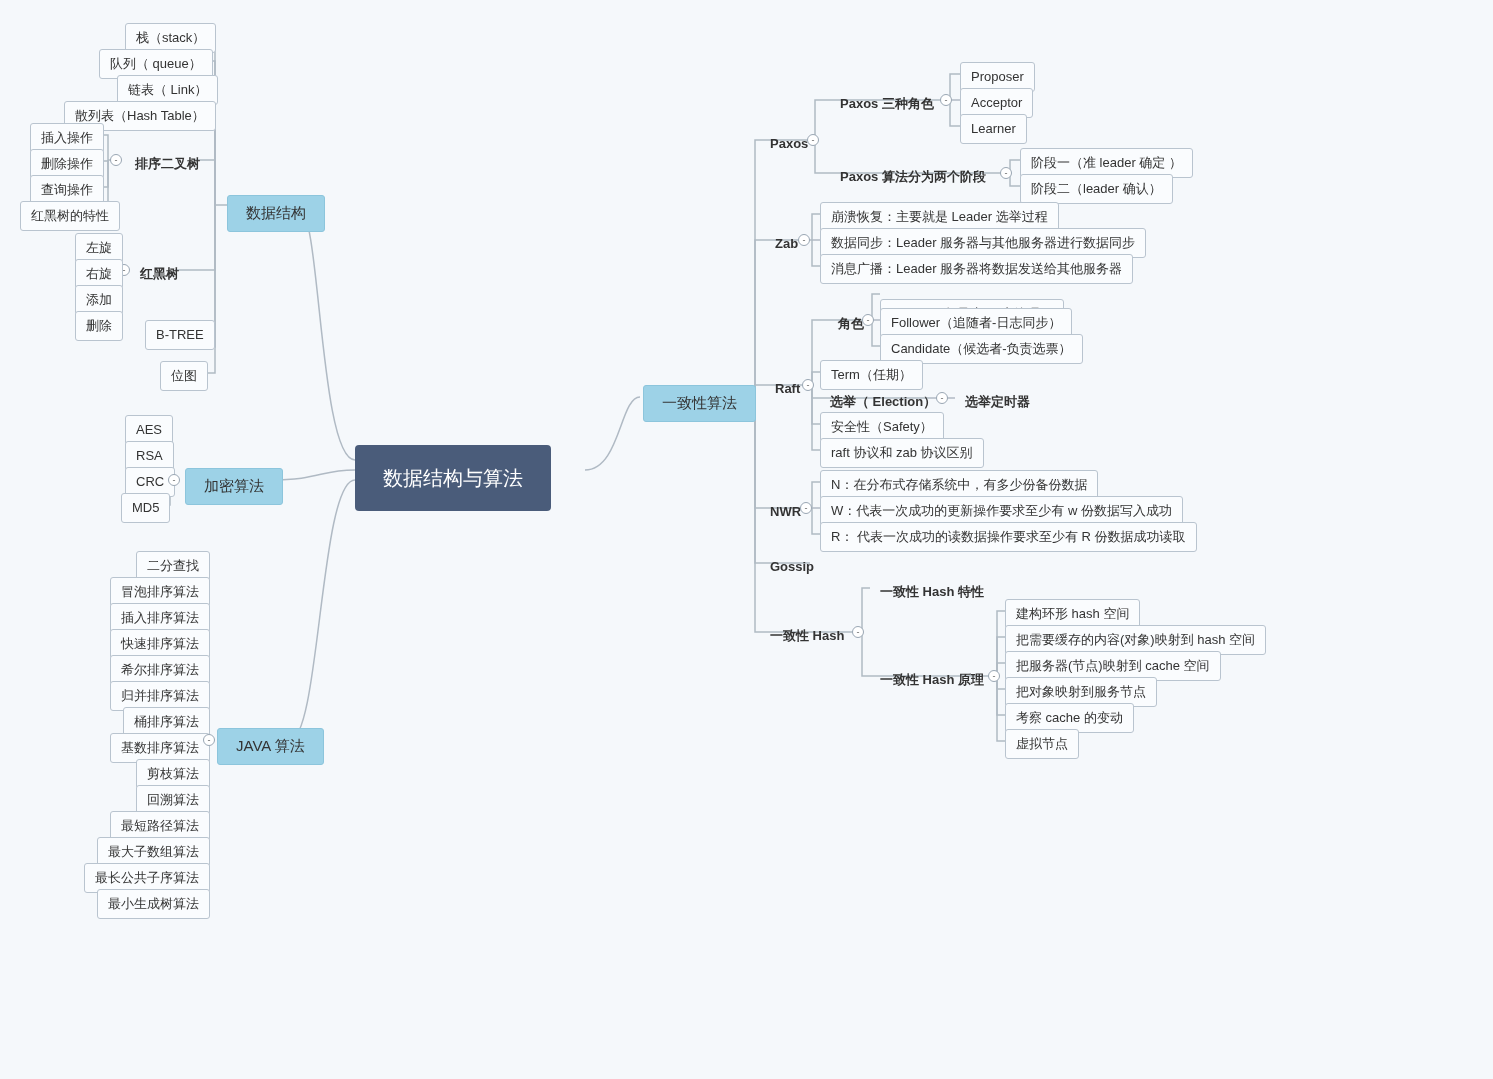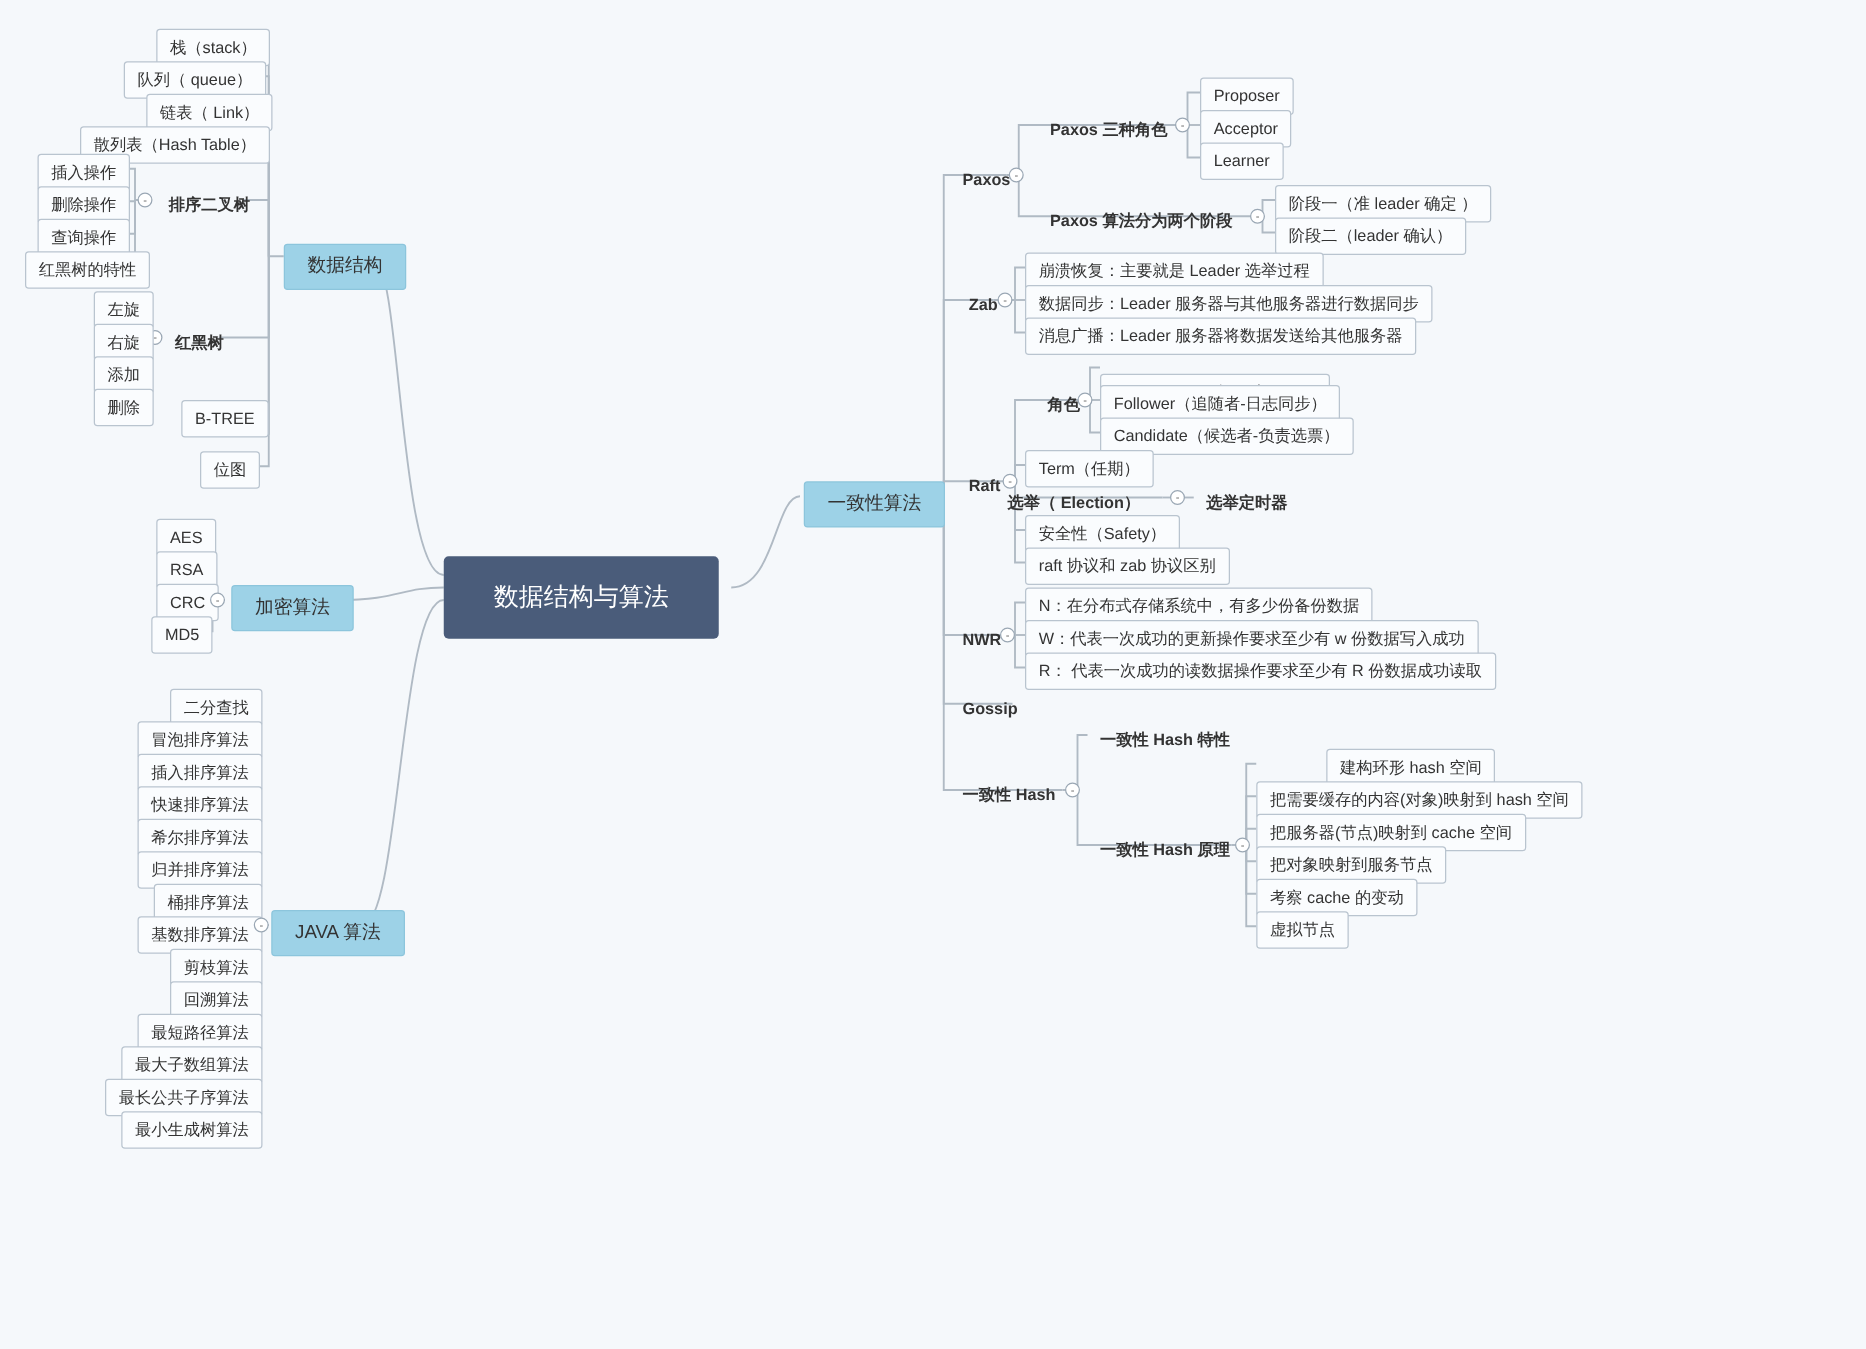--- a/index.html
+++ b/index.html
@@ -25,21 +25,21 @@
     border: 1px solid #b9c4cf;
     border-radius: 3px;
     padding: 4px 10px;
     white-space: nowrap;
     line-height: 1.5;
   }
   .root {
     background: #4a5c7a;
     color: #fff;
     font-size: 20px;
-    padding: 18px 40px;
+    padding: 18px 28px;
     border: none;
     border-radius: 4px;
   }
   .branch {
     background: #9dd2e7;
     border: 1px solid #8cc5dc;
     color: #333;
     font-size: 15px;
     padding: 6px 18px;
   }
@@ -227,37 +227,37 @@
 <div class="node" style="left:820px;top:254px">消息广播：Leader 服务器将数据发送给其他服务器</div>
 
 <div class="node plain" style="left:765px;top:375px">Raft</div>
 <div class="toggle" style="left:802px;top:379px">-</div>
 <div class="node plain" style="left:828px;top:310px">角色</div>
 <div class="toggle" style="left:862px;top:314px">-</div>
 <div class="node" style="left:880px;top:299px">Leader（领导者-日志管理）</div>
 <div class="node" style="left:880px;top:308px">Follower（追随者-日志同步）</div>
 <div class="node" style="left:880px;top:334px">Candidate（候选者-负责选票）</div>
 <div class="node" style="left:820px;top:360px">Term（任期）</div>
-<div class="node plain" style="left:796px;top:388px">选举（ Election）</div>
+<div class="node plain" style="left:820px;top:388px">选举（ Election）</div>
 <div class="toggle" style="left:936px;top:392px">-</div>
 <div class="node plain" style="left:955px;top:388px">选举定时器</div>
 <div class="node" style="left:820px;top:412px">安全性（Safety）</div>
 <div class="node" style="left:820px;top:438px">raft 协议和 zab 协议区别</div>
 
 <div class="node plain" style="left:760px;top:498px">NWR</div>
 <div class="toggle" style="left:800px;top:502px">-</div>
 <div class="node" style="left:820px;top:470px">N：在分布式存储系统中，有多少份备份数据</div>
 <div class="node" style="left:820px;top:496px">W：代表一次成功的更新操作要求至少有 w 份数据写入成功</div>
 <div class="node" style="left:820px;top:522px">R： 代表一次成功的读数据操作要求至少有 R 份数据成功读取</div>
 
 <div class="node plain" style="left:760px;top:553px">Gossip</div>
 
 <div class="node plain" style="left:760px;top:622px">一致性 Hash</div>
 <div class="toggle" style="left:852px;top:626px">-</div>
 <div class="node plain" style="left:870px;top:578px">一致性 Hash 特性</div>
 <div class="node plain" style="left:870px;top:666px">一致性 Hash 原理</div>
 <div class="toggle" style="left:988px;top:670px">-</div>
-<div class="node" style="left:1061px;top:599px">建构环形 hash 空间</div>
+<div class="node" style="left:1005px;top:599px">建构环形 hash 空间</div>
 <div class="node" style="left:1005px;top:625px">把需要缓存的内容(对象)映射到 hash 空间</div>
 <div class="node" style="left:1005px;top:651px">把服务器(节点)映射到 cache 空间</div>
 <div class="node" style="left:1005px;top:677px">把对象映射到服务节点</div>
 <div class="node" style="left:1005px;top:703px">考察 cache 的变动</div>
 <div class="node" style="left:1005px;top:729px">虚拟节点</div>
 
 </body></html>

